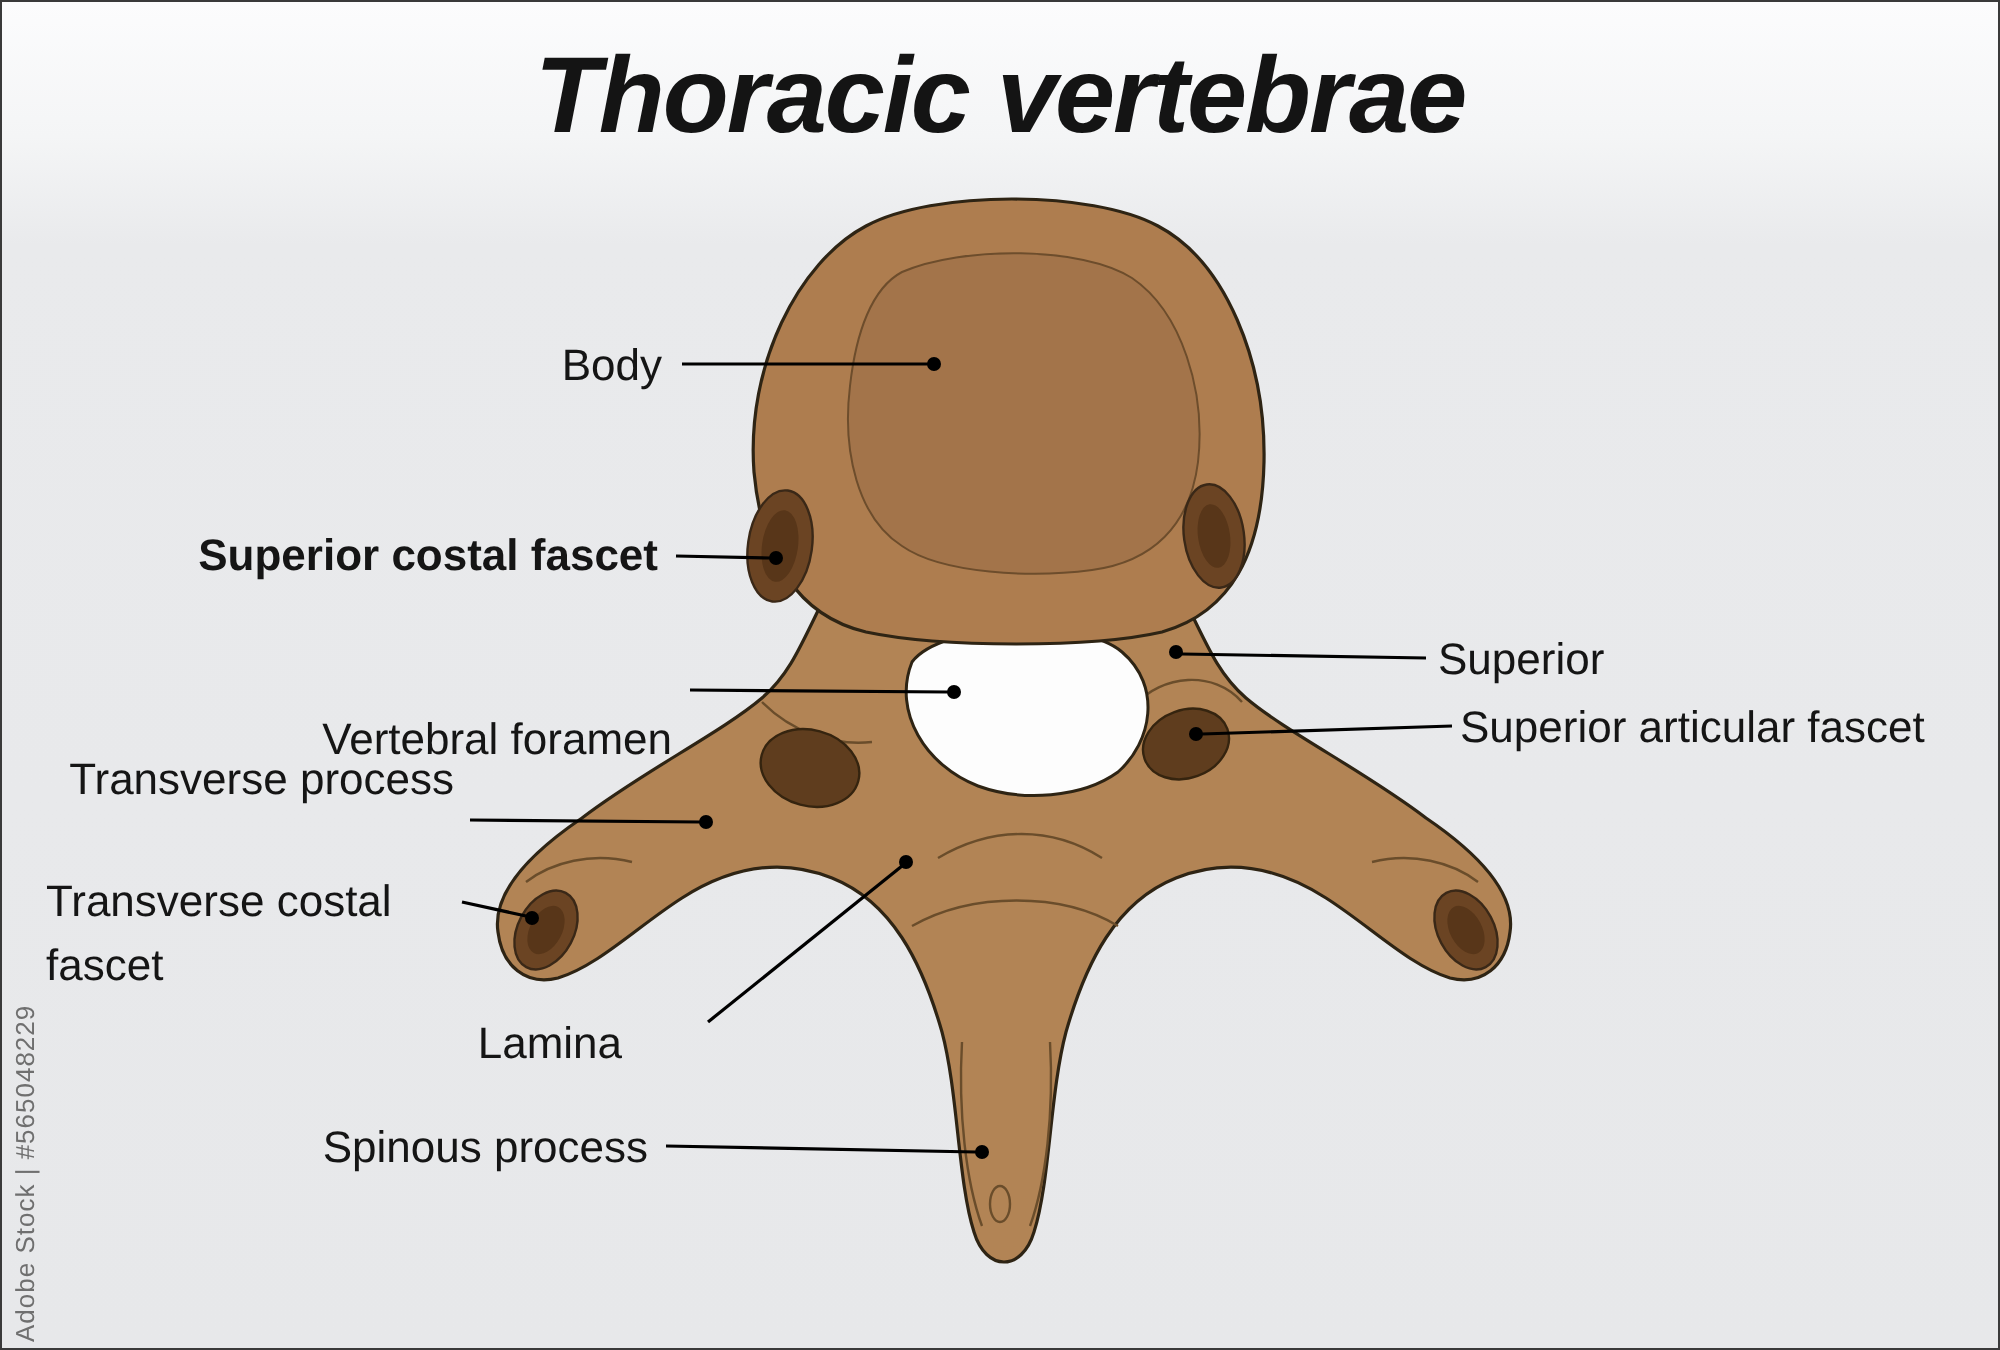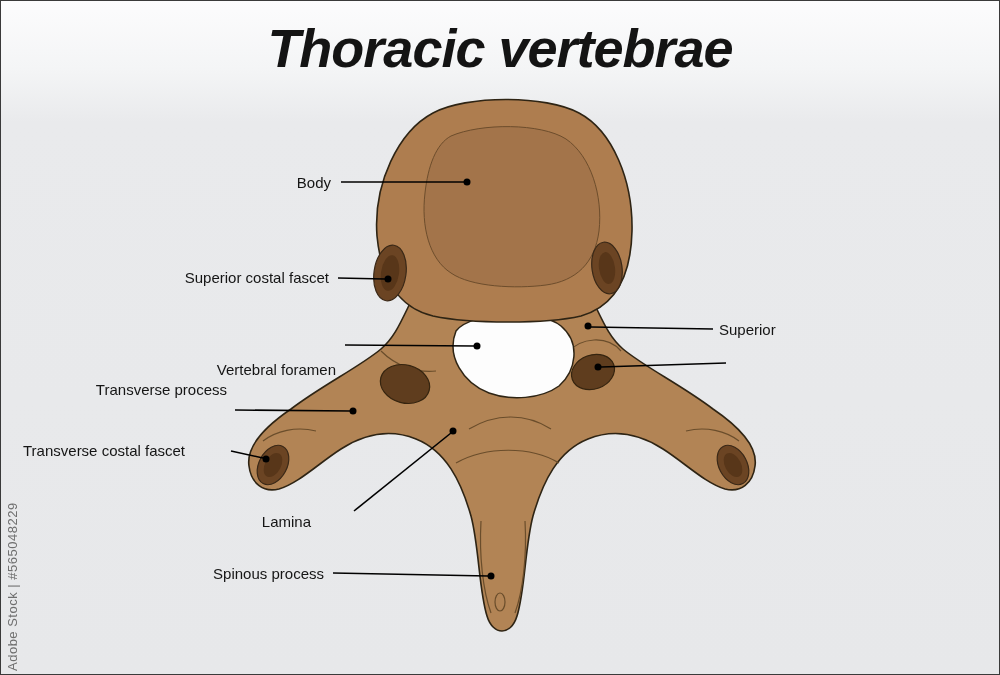--- a/index.html
+++ b/index.html
@@ -13,25 +13,25 @@
     font-family:"Liberation Sans",sans-serif;
   }
   .title{
     position:absolute;top:16px;left:0;right:0;
     text-align:center;
     font-size:54px;font-weight:800;font-style:italic;
     letter-spacing:-1px;color:#141414;
   }
   .lbl{
     position:absolute;
-    font-size:15px;color:#151515;
+    font-size:22px;color:#151515;
     white-space:nowrap;line-height:27px;
   }
   #lbl-body{right:668px;top:168px;}
-  #lbl-superior-costal-fascet{right:670px;top:263px;}
+  #lbl-superior-costal-fascet{right:670px;top:263px;font-weight:bold;}
   #lbl-vertebral-foramen{right:663px;top:331px;margin-top:24px;}
   #lbl-transverse-process{right:772px;top:375px;}
   #lbl-transverse-costal-fascet{
     left:22px;top:434px;width:205px;
     white-space:normal;text-align:left;line-height:32px;
   }
   #lbl-lamina{right:688px;top:507px;}
   #lbl-spinous-process{right:675px;top:559px;}
   #lbl-pedicle{left:718px;top:315px;}
   #lbl-superior-articular-fascet{left:729px;top:349px;}
@@ -156,15 +156,16 @@
   </svg>
 
   <div class="lbl" id="lbl-body">Body</div>
   <div class="lbl" id="lbl-superior-costal-fascet">Superior costal fascet</div>
   <div class="lbl" id="lbl-vertebral-foramen">Vertebral foramen</div>
   <div class="lbl" id="lbl-transverse-process">Transverse process</div>
   <div class="lbl" id="lbl-transverse-costal-fascet">Transverse costal fascet</div>
   <div class="lbl" id="lbl-lamina">Lamina</div>
   <div class="lbl" id="lbl-spinous-process">Spinous process</div>
   <div class="lbl" id="lbl-pedicle">Superior</div>
+  <div class="lbl" id="lbl-superior-articular-fascet">Superior articular fascet</div>
 
   <div class="watermark">Adobe Stock | #565048229</div>
 </div>
 
 </body></html>

